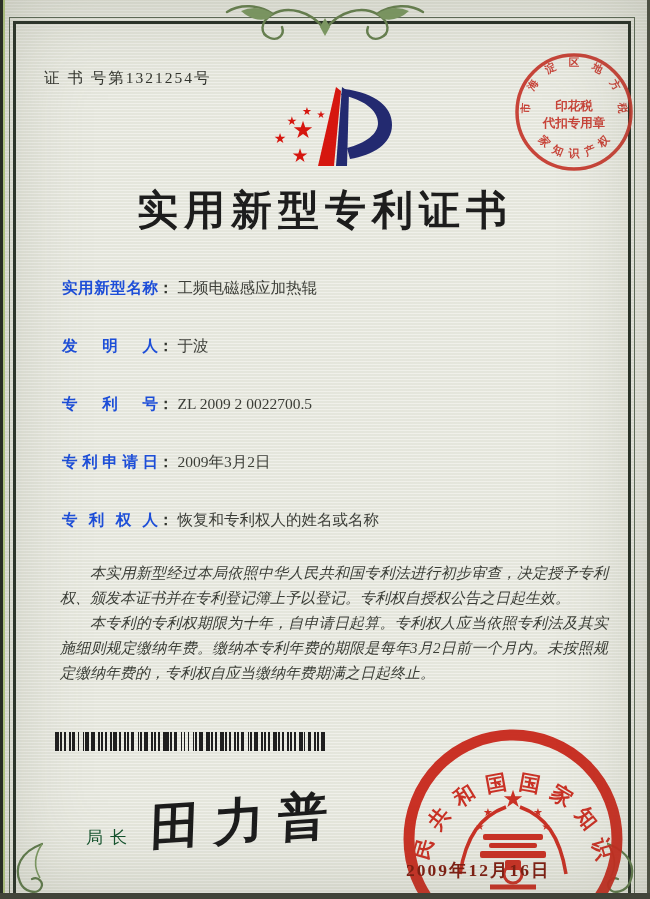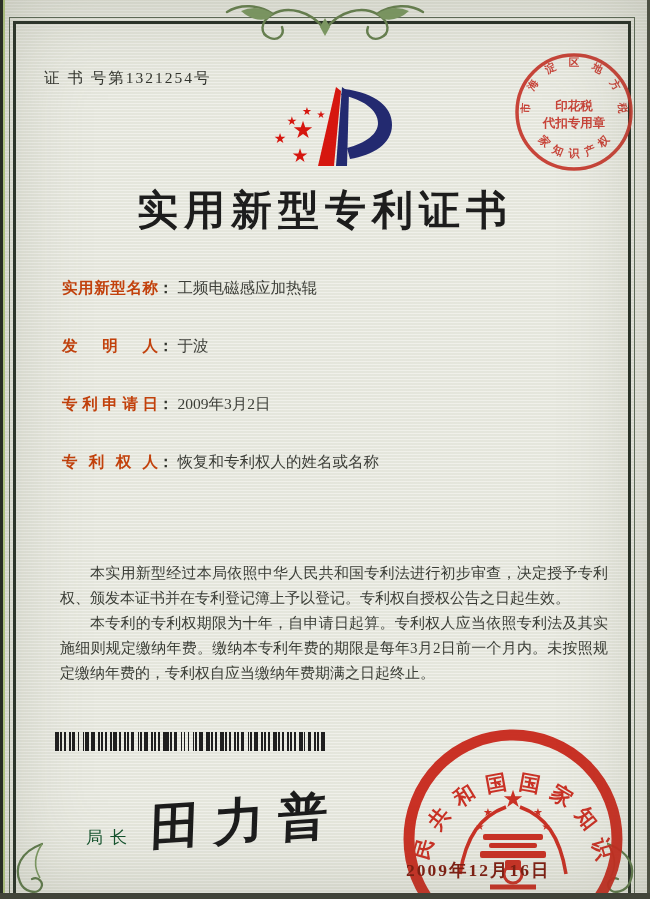--- a/index.html
+++ b/index.html
@@ -23,25 +23,25 @@
     border:1px solid #5d6a58;z-index:1;}
   .frame-inner{position:absolute;left:13px;top:21px;right:19px;bottom:-10px;
     border:3px solid #262f26;z-index:1;}
   .ornament{position:absolute;z-index:3;}
   #cert-number{position:absolute;left:44px;top:68px;font-size:15.5px;letter-spacing:2px;color:#33352f;z-index:4;}
   #page-title{position:absolute;left:0;right:0;top:183px;margin:0;text-align:center;
     font-size:41px;font-weight:700;letter-spacing:6px;color:#1d1d1d;z-index:4;}
   
   .fields{position:absolute;left:62px;top:278px;z-index:4;}
   .field-row{font-size:15.5px;color:#373a34;margin-bottom:37px;white-space:nowrap;}
-  .flabel{display:inline-block;width:96px;text-align:justify;text-align-last:justify;font-weight:600;color:#c2410c;}
+  .flabel{display:inline-block;width:96px;text-align:justify;text-align-last:justify;font-weight:600;color:#1d4ed8;}
   .fcolon{font-weight:600;margin-right:4px;color:#33362f;}
   .fvalue{color:#3c3e38;margin-top:48px;}
   
-  .paras{position:absolute;left:60px;top:561px;width:548px;z-index:4;}
+  .paras{position:absolute;left:60px;top:561px;width:548px;z-index:4;font-style:italic;}
   .paras p{font-size:15px;line-height:25px;margin:0;text-indent:2em;text-align:justify;color:#3a3d36;}
   
   #barcode{position:absolute;left:55px;top:732px;width:318px;height:19px;overflow:hidden;
     white-space:nowrap;font-size:0;z-index:4;}
   #barcode i{display:inline-block;height:19px;background:#1f1f1f;vertical-align:top;}
   
   #sig-role{position:absolute;left:86px;top:826px;font-size:17px;letter-spacing:7px;color:#14532d;z-index:5;}
   #sig-name{position:absolute;left:150px;top:788px;font-size:50px;font-weight:600;letter-spacing:14px;
     color:#1c1c1c;transform:rotate(-4deg) skewX(-6deg);z-index:5;}
   
@@ -123,20 +123,23 @@
 <h1 id="page-title">实用新型专利证书</h1>
 
 <div class="fields">
   <div class="field-row">
     <span class="flabel">实用新型名称</span><span class="fcolon">：</span><span class="fvalue">工频电磁感应加热辊</span>
   </div>
   <div class="field-row">
     <span class="flabel">发明人</span><span class="fcolon">：</span><span class="fvalue">于波</span>
   </div>
   <div class="field-row">
+    <span class="flabel">专利号</span><span class="fcolon">：</span><span class="fvalue">ZL 2009 2 0022700.5</span>
+  </div>
+  <div class="field-row">
     <span class="flabel">专利申请日</span><span class="fcolon">：</span><span class="fvalue">2009年3月2日</span>
   </div>
   <div class="field-row">
     <span class="flabel">专利权人</span><span class="fcolon">：</span><span class="fvalue">恢复和专利权人的姓名或名称</span>
   </div>
 </div>
 
 <div class="paras">
   <p>本实用新型经过本局依照中华人民共和国专利法进行初步审查，决定授予专利权、颁发本证书并在专利登记簿上予以登记。专利权自授权公告之日起生效。</p>
   <p>本专利的专利权期限为十年，自申请日起算。专利权人应当依照专利法及其实施细则规定缴纳年费。缴纳本专利年费的期限是每年3月2日前一个月内。未按照规定缴纳年费的，专利权自应当缴纳年费期满之日起终止。</p>

